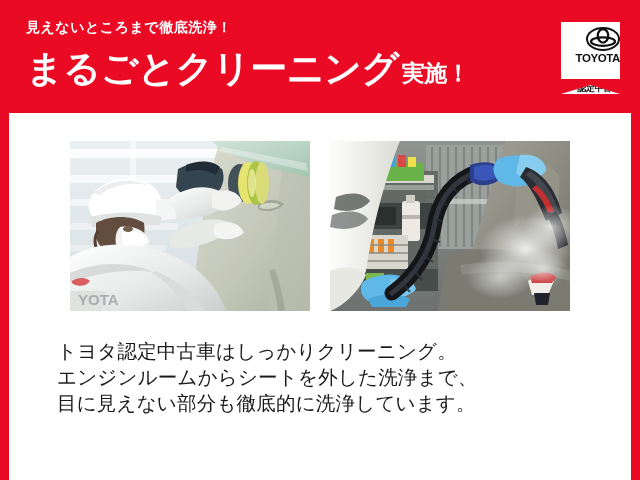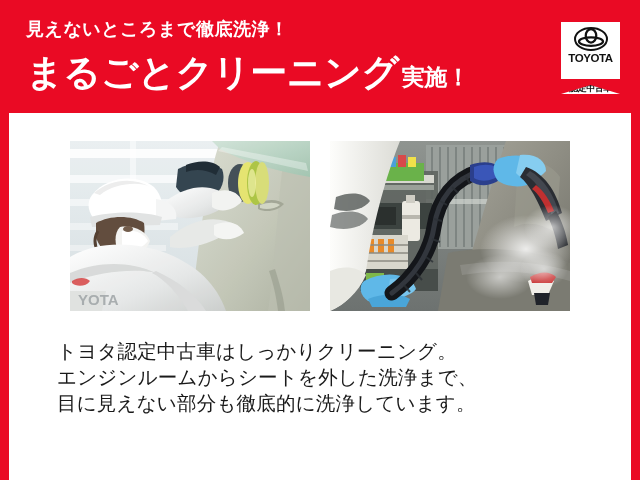--- a/index.html
+++ b/index.html
@@ -34,21 +34,21 @@
 
   .header-texts {
     position: absolute;
     left: 26px;
     top: 20px;
     width: 500px;
   }
 
   .kicker {
     color: #ffffff;
-    font-size: 18px;
+    font-size: 14px;
     font-weight: bold;
     letter-spacing: 0.5px;
     line-height: 1;
     white-space: nowrap;
   }
 
   .headline-row {
     margin-top: 16px;
     display: flex;
     align-items: baseline;
@@ -74,21 +74,21 @@
   
   .logo-box {
     position: absolute;
     left: 561px;
     top: 22px;
     width: 59px;
     height: 72px;
     background: #ffffff;
     display: flex;
     flex-direction: column;
-    align-items: center;
+    align-items: flex-end;
     overflow: hidden;
   }
   .logo-emblem {
     margin-top: 5px;
     width: 34px;
     height: 24px;
   }
   .logo-wordmark {
     margin-top: 2px;
     font-size: 11.5px;

